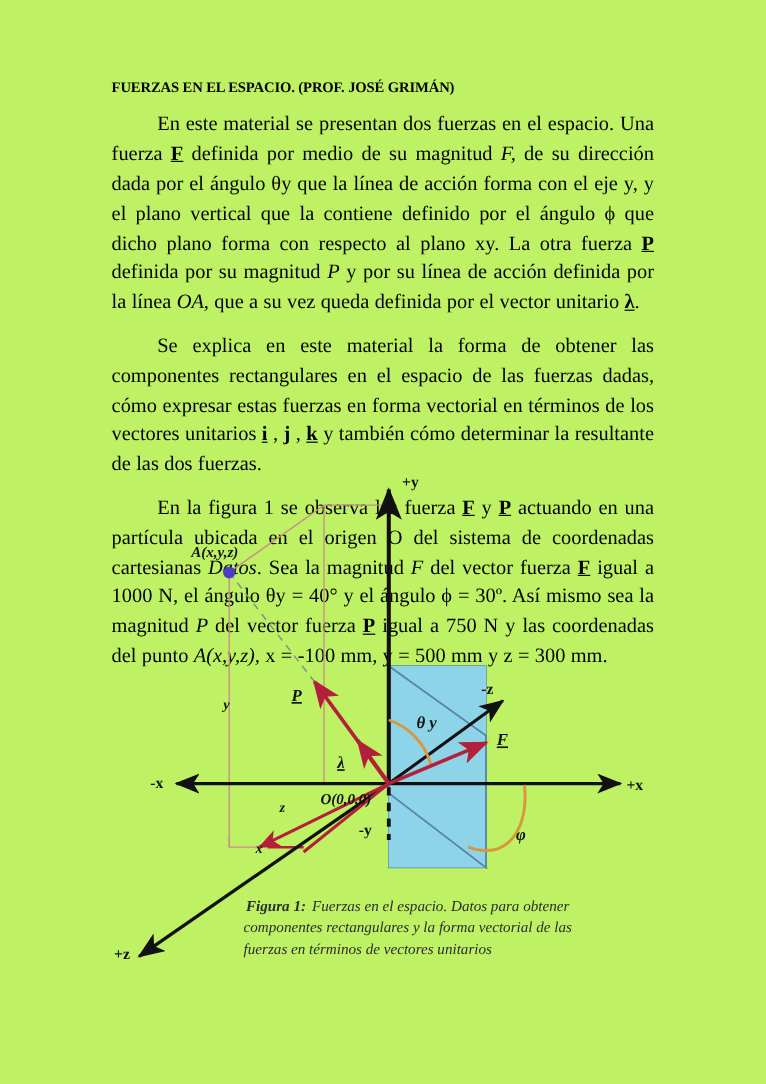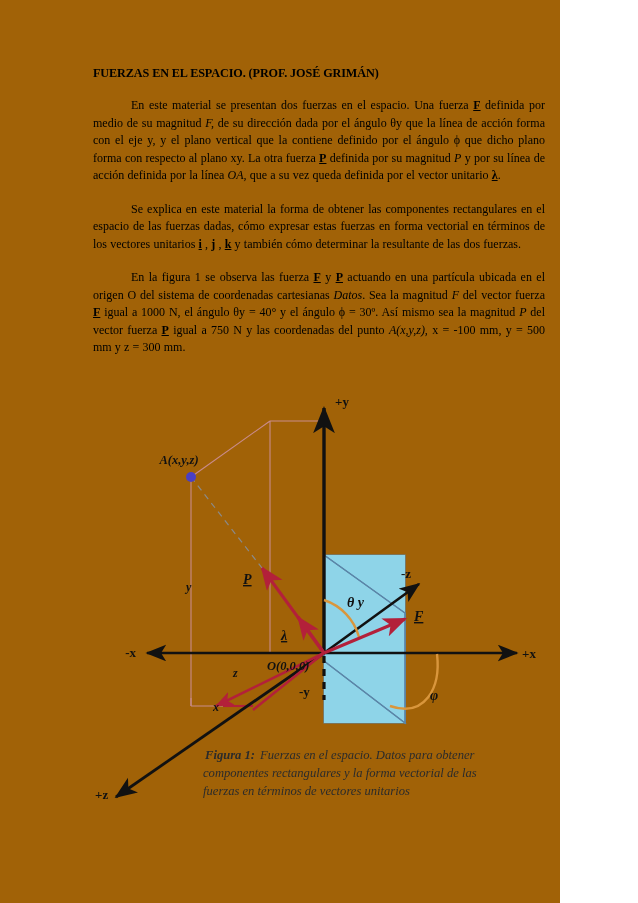--- a/index.html
+++ b/index.html
@@ -11,42 +11,42 @@
     width: 638px;
     height: 903px;
     position: relative;
     font-family: "Liberation Serif", "DejaVu Serif", serif;
     color: #000000;
     overflow: hidden;
   }
   .page {
     position: absolute;
     left: 0; top: 0;
-    width: 560px;
+    width: 638px;
     height: 903px;
-    background: #a16207;
+    background: #bef264;
   }
   .doc-body {
     position: absolute;
     left: 93px;
     top: 66px;
     width: 452px;
   }
   .doc-title {
     font-size: 12.2px;
     font-weight: bold;
     letter-spacing: -0.1px;
     margin: 0 0 10px 0;
     line-height: 1.25;
   }
   p.para {
-    font-size: 12px;
+    font-size: 17px;
     line-height: 1.46;
     text-align: justify;
-    margin: 16px 0 11px 0;
+    margin: 0 0 11px 0;
     text-indent: 38px;
     word-spacing: 0.2px;
   }
   .it { font-style: italic; }
   .bu { font-weight: bold; text-decoration: underline; }
 
   .figure-wrap {
     position: absolute;
     left: 85px;
     top: 388px;

